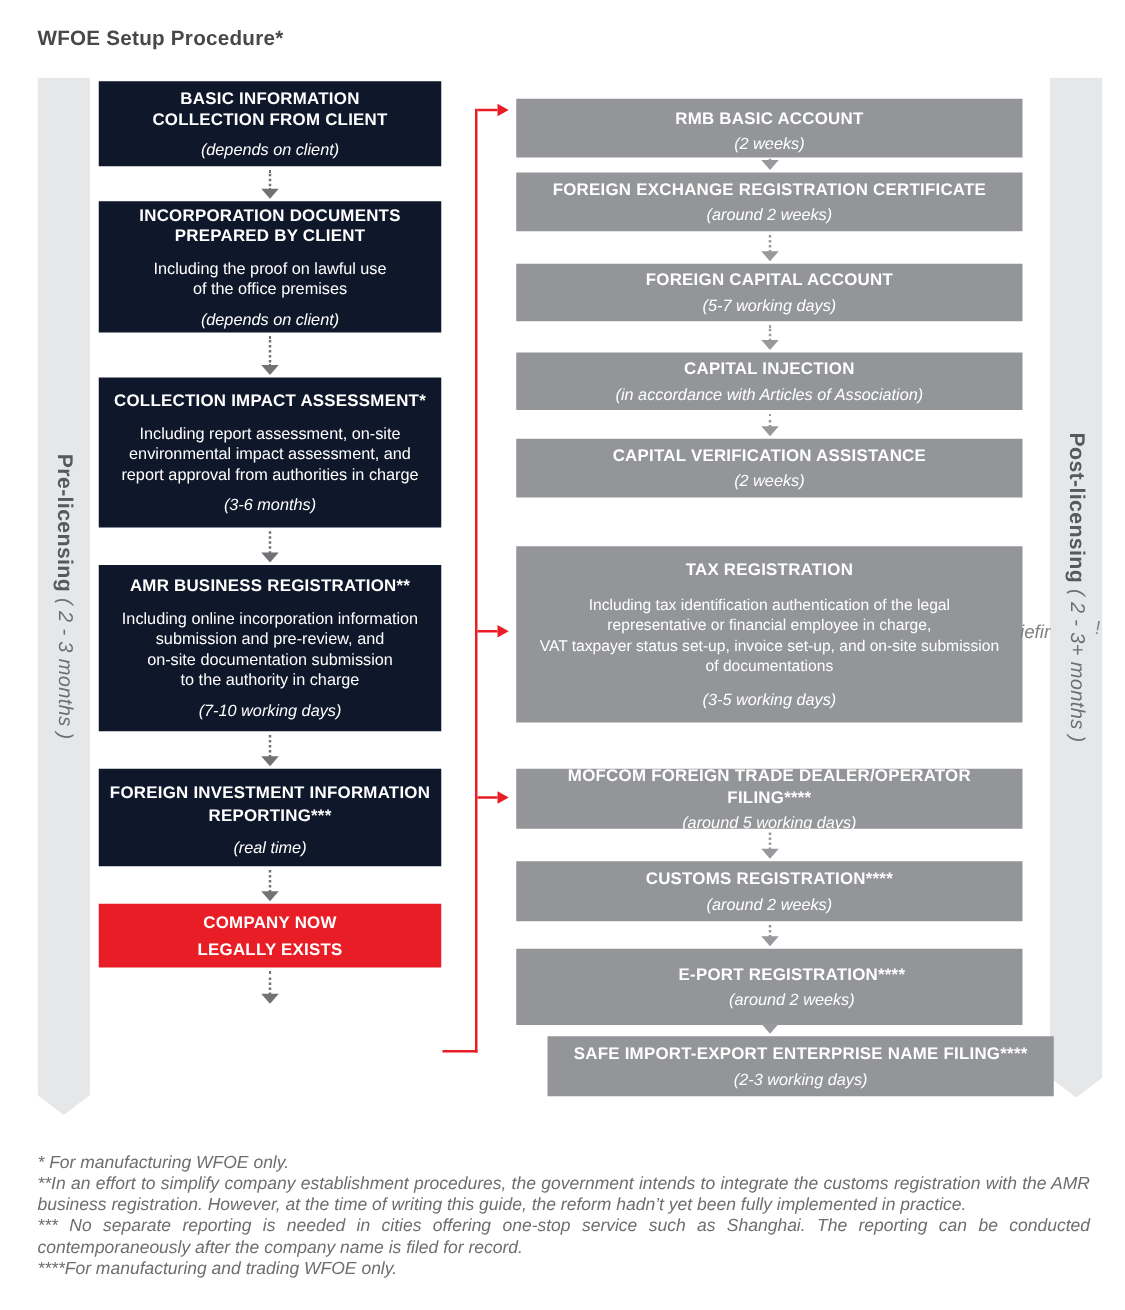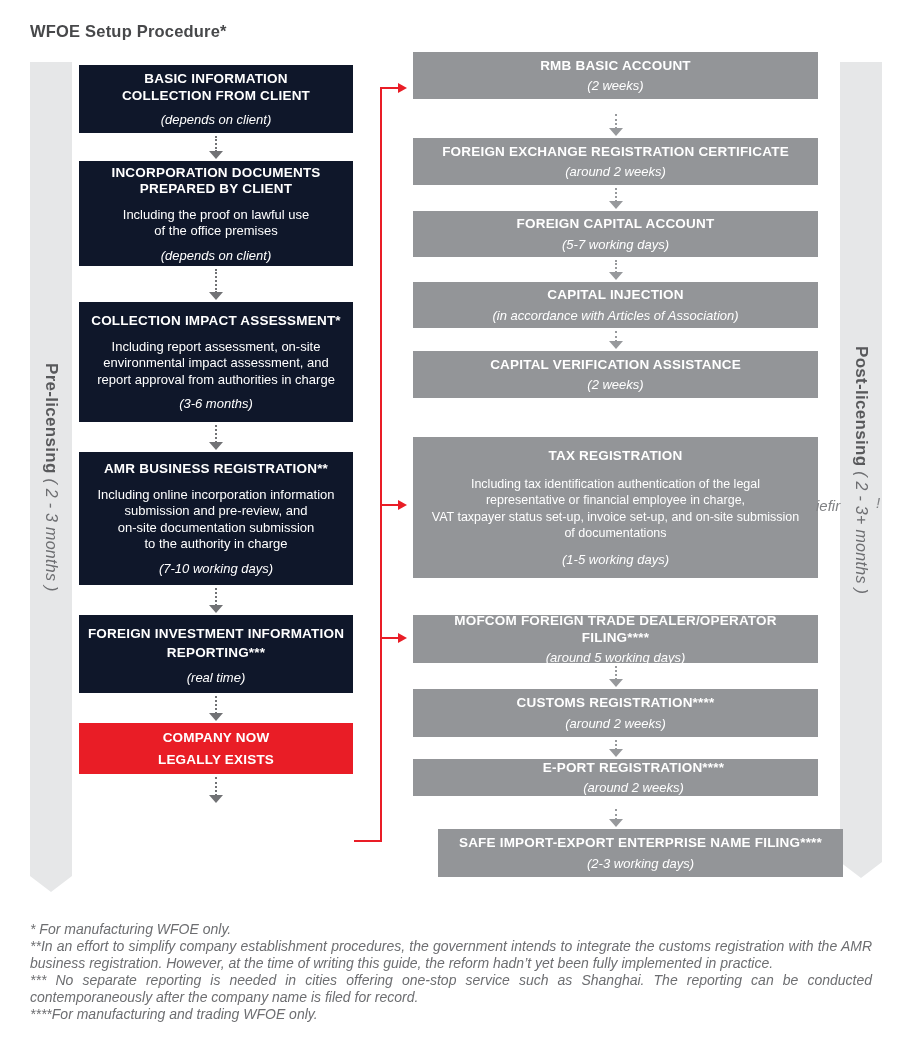--- a/index.html
+++ b/index.html
@@ -116,21 +116,21 @@
   <div class="box red milestone" style="left:79px; top:723px; width:274px; height:51px;">
     <div class="box-title">COMPANY NOW
 LEGALLY EXISTS</div>
   </div>
   <div class="box dark" style="left:79px; top:615px; width:274px; height:78px;">
     <div class="box-title" style="line-height:19px;">FOREIGN INVESTMENT INFORMATION
 REPORTING***</div>
     <div class="box-duration">(real time)</div>
   </div>
 
-  <div class="box light" style="left:413px; top:52px; width:405px; height:47px;">
+  <div class="box light" style="left:413px; top:79px; width:405px; height:47px;justify-content:flex-end;">
     <div class="box-title">RMB BASIC ACCOUNT</div>
     <div class="box-duration">(2 weeks)</div>
   </div>
   <div class="box light" style="left:413px; top:138px; width:405px; height:47px;">
     <div class="box-title">FOREIGN EXCHANGE REGISTRATION CERTIFICATE</div>
     <div class="box-duration">(around 2 weeks)</div>
   </div>
   <div class="box light" style="left:413px; top:211px; width:405px; height:46px;">
     <div class="box-title">FOREIGN CAPITAL ACCOUNT</div>
     <div class="box-duration">(5-7 working days)</div>
@@ -142,31 +142,31 @@
   <div class="box light" style="left:413px; top:351px; width:405px; height:47px;">
     <div class="box-title">CAPITAL VERIFICATION ASSISTANCE</div>
     <div class="box-duration">(2 weeks)</div>
   </div>
   <div class="box light tax-box" style="left:413px; top:437px; width:405px; height:141px;">
     <div class="box-title">TAX REGISTRATION</div>
     <div class="box-body">Including tax identification authentication of the legal
 representative or financial employee in charge,
 VAT taxpayer status set-up, invoice set-up, and on-site submission
 of documentations</div>
-    <div class="box-duration">(1-5 working days)</div>
+    <div class="box-duration">(3-5 working days)</div>
   </div>
   <div class="box light" style="left:413px; top:615px; width:405px; height:48px;">
     <div class="box-title">MOFCOM FOREIGN TRADE DEALER/OPERATOR FILING****</div>
     <div class="box-duration">(around 5 working days)</div>
   </div>
   <div class="box light" style="left:413px; top:689px; width:405px; height:48px;">
     <div class="box-title">CUSTOMS REGISTRATION****</div>
     <div class="box-duration">(around 2 weeks)</div>
   </div>
-  <div class="box light" style="left:413px; top:759px; width:405px; height:37px;padding-left:44px;">
+  <div class="box light" style="left:413px; top:759px; width:405px; height:61px;padding-left:44px;">
     <div class="box-title">E-PORT REGISTRATION****</div>
     <div class="box-duration">(around 2 weeks)</div>
   </div>
   <div class="box light" style="left:413px; top:829px; width:405px; height:48px;margin-left:25px;">
     <div class="box-title">SAFE IMPORT-EXPORT ENTERPRISE NAME FILING****</div>
     <div class="box-duration">(2-3 working days)</div>
   </div>
 
   <div class="varrow a-dark" style="left:209px; top:136px; height:23px;"></div>
   <div class="varrow a-dark" style="left:209px; top:269px; height:31px;"></div>

